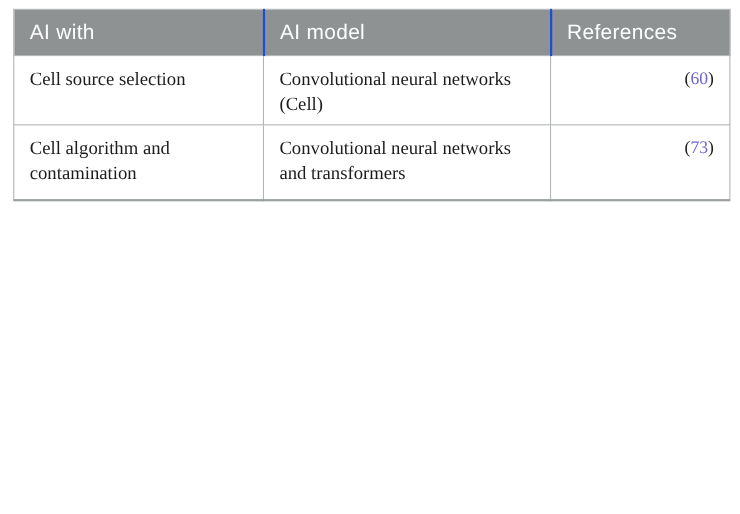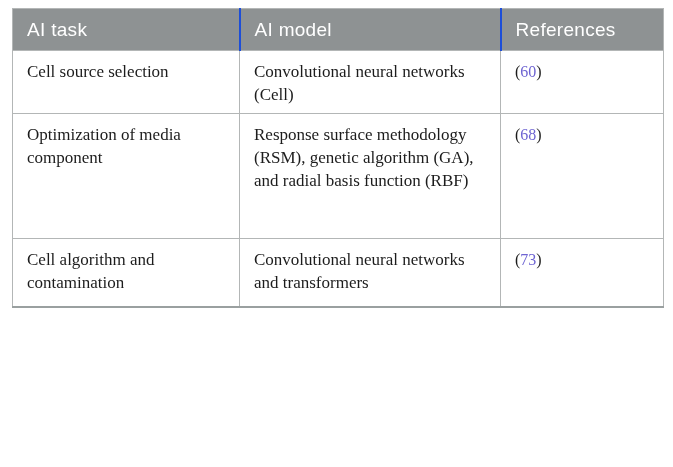--- a/index.html
+++ b/index.html
@@ -41,21 +41,21 @@
   td {
     border: 1px solid var(--border-light, #b3b6b6);
     vertical-align: top;
     padding: 9px 14px 7px 14px;
     font-size: 17px;
     line-height: 23px;
     color: var(--body-text, #1c1c1c);
     background: #ffffff;
   }
   td.ref-cell {
-    text-align: left;
+    text-align: right;
     font-size: 16px;
   }
   a.ref-link {
     color: var(--ref-link, #6e64d2);
     text-decoration: none;
     cursor: pointer;
   }
   tr.r0 { height: 60px; }
   tr.r1 { height: 125px; }
   tr.r2 { height: 98px; }
@@ -67,35 +67,30 @@
 
 <div class="table-wrap">
   <table class="ai-table">
     <colgroup>
       <col class="c-task">
         <col class="c-model">
         <col class="c-ref">
     </colgroup>
     <thead>
       <tr>
-        <th>AI task</th>
+        <th>AI with</th>
         <th>AI model</th>
         <th>References</th>
       </tr>
     </thead>
     <tbody>
       <tr class="r0">
         <td>Cell source selection</td>
         <td>Convolutional neural networks (Cell)</td>
         <td class="ref-cell"><span>(</span><a class="ref-link">60</a><span>)</span></td>
-      </tr>
-      <tr class="r1">
-        <td>Optimization of media component</td>
-        <td>Response surface methodology (RSM), genetic algorithm (GA), and radial basis function (RBF)</td>
-        <td class="ref-cell"><span>(</span><a class="ref-link">68</a><span>)</span></td>
       </tr>
       <tr class="r4">
         <td>Cell algorithm and contamination</td>
         <td>Convolutional neural networks and transformers</td>
         <td class="ref-cell"><span>(</span><a class="ref-link">73</a><span>)</span></td>
       </tr>
     </tbody>
   </table>
 </div>
 

